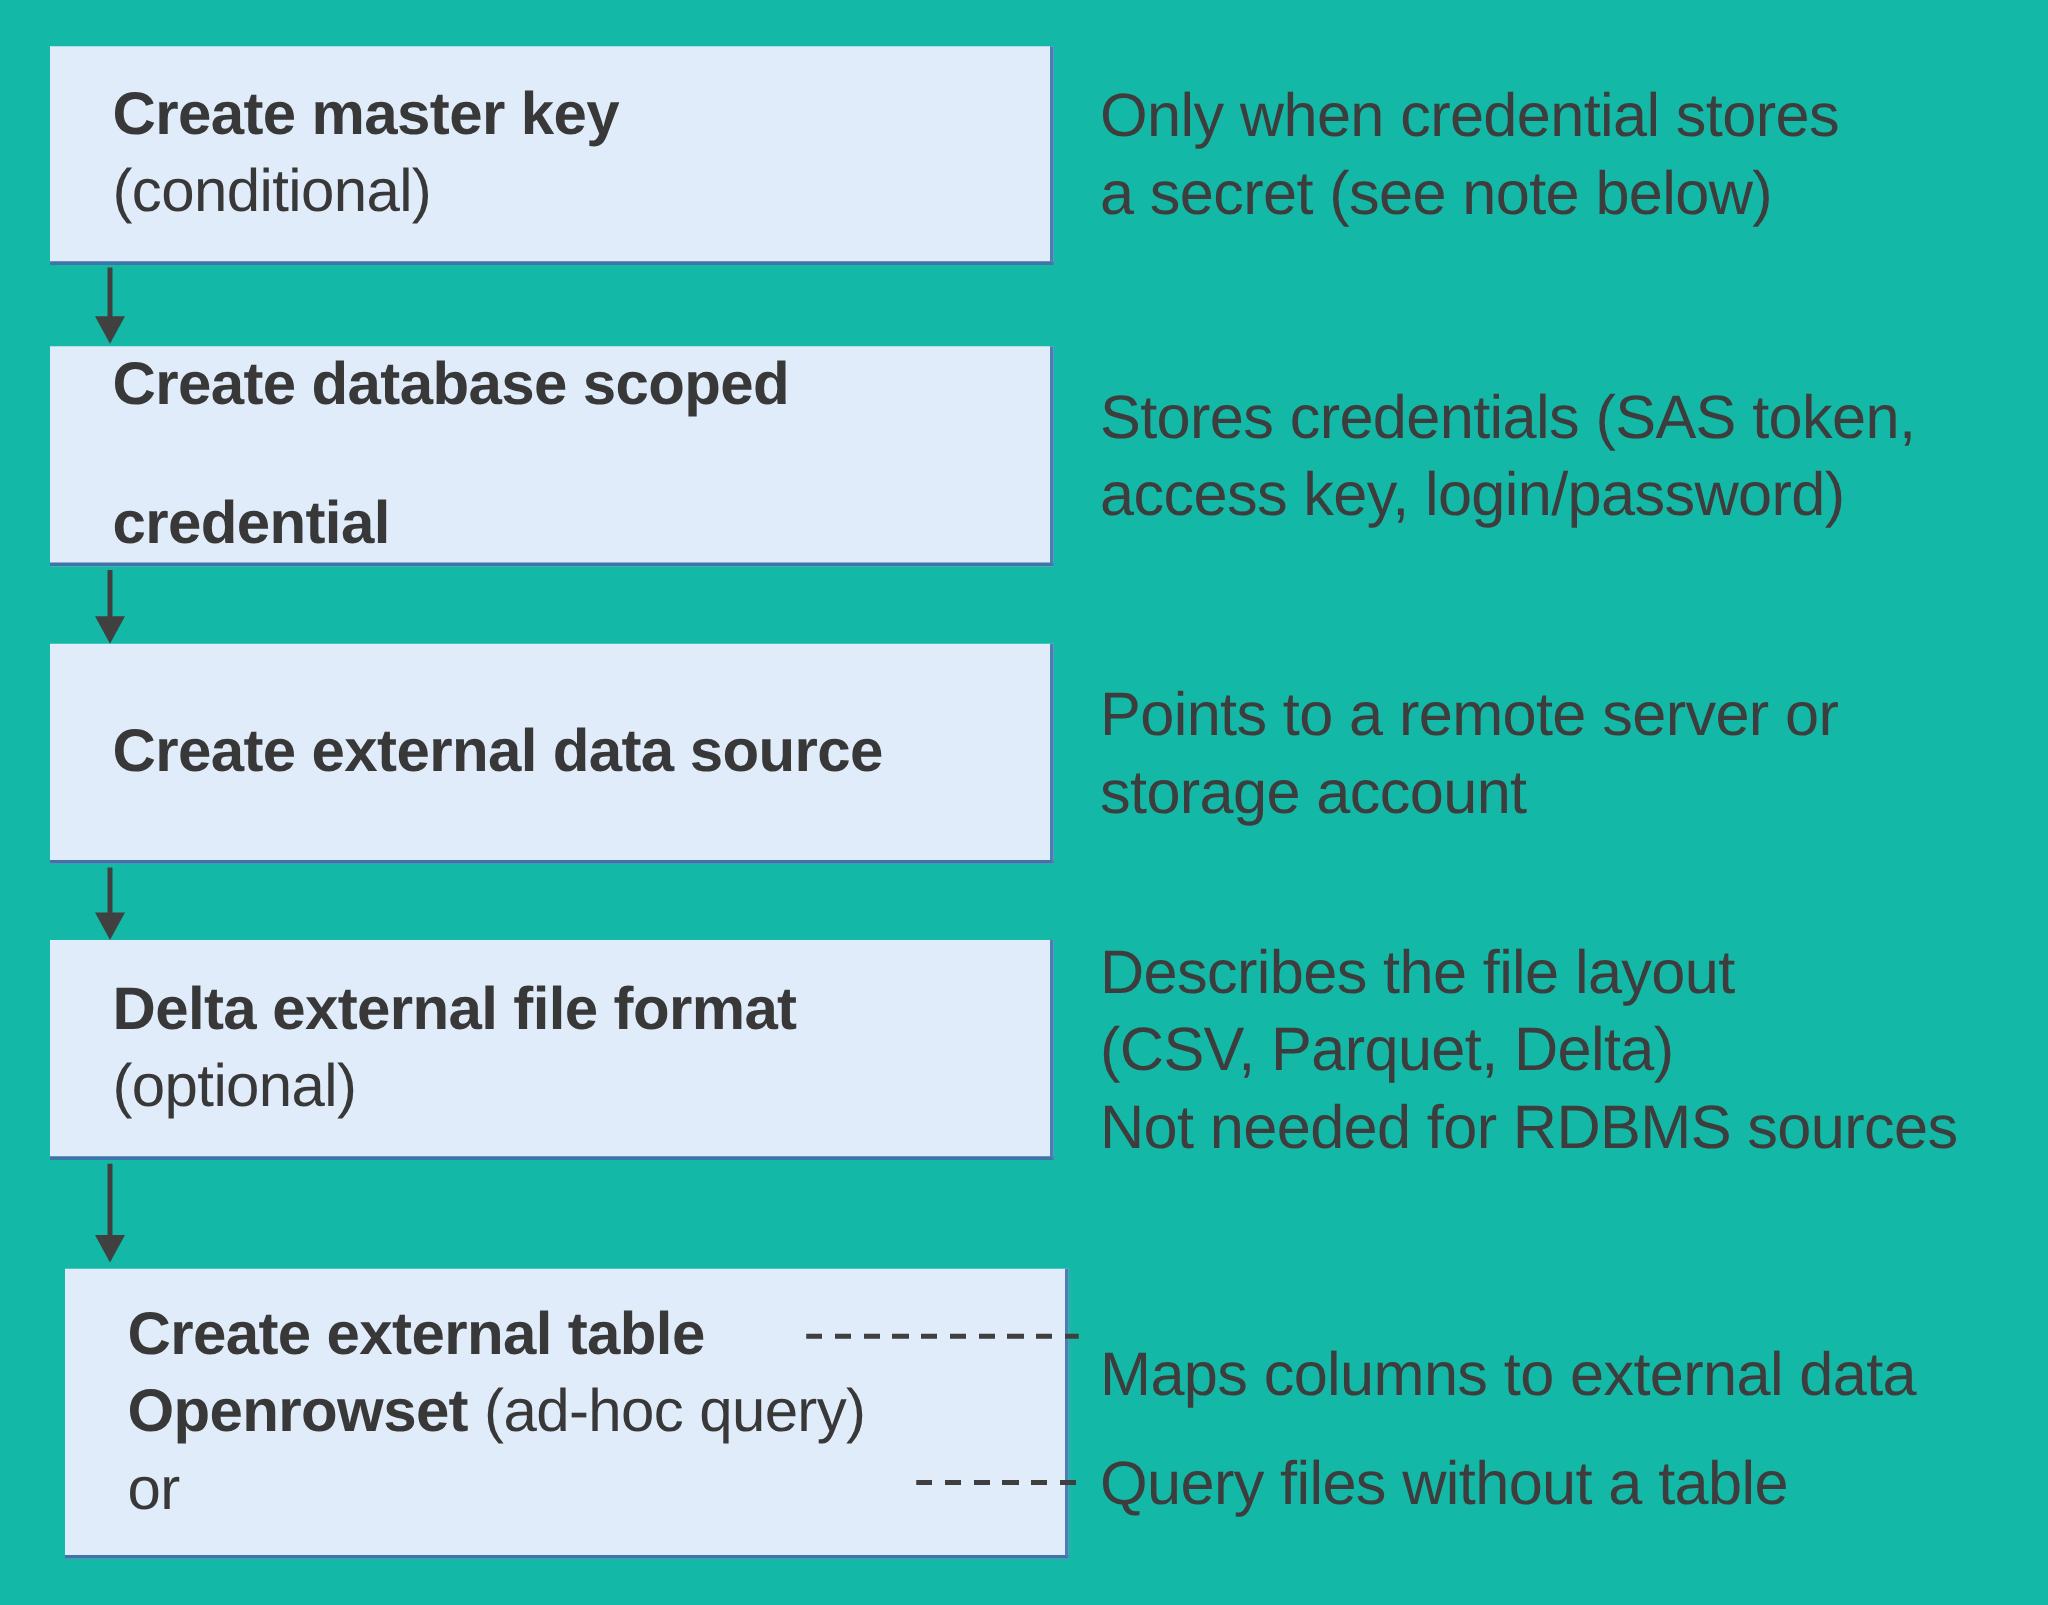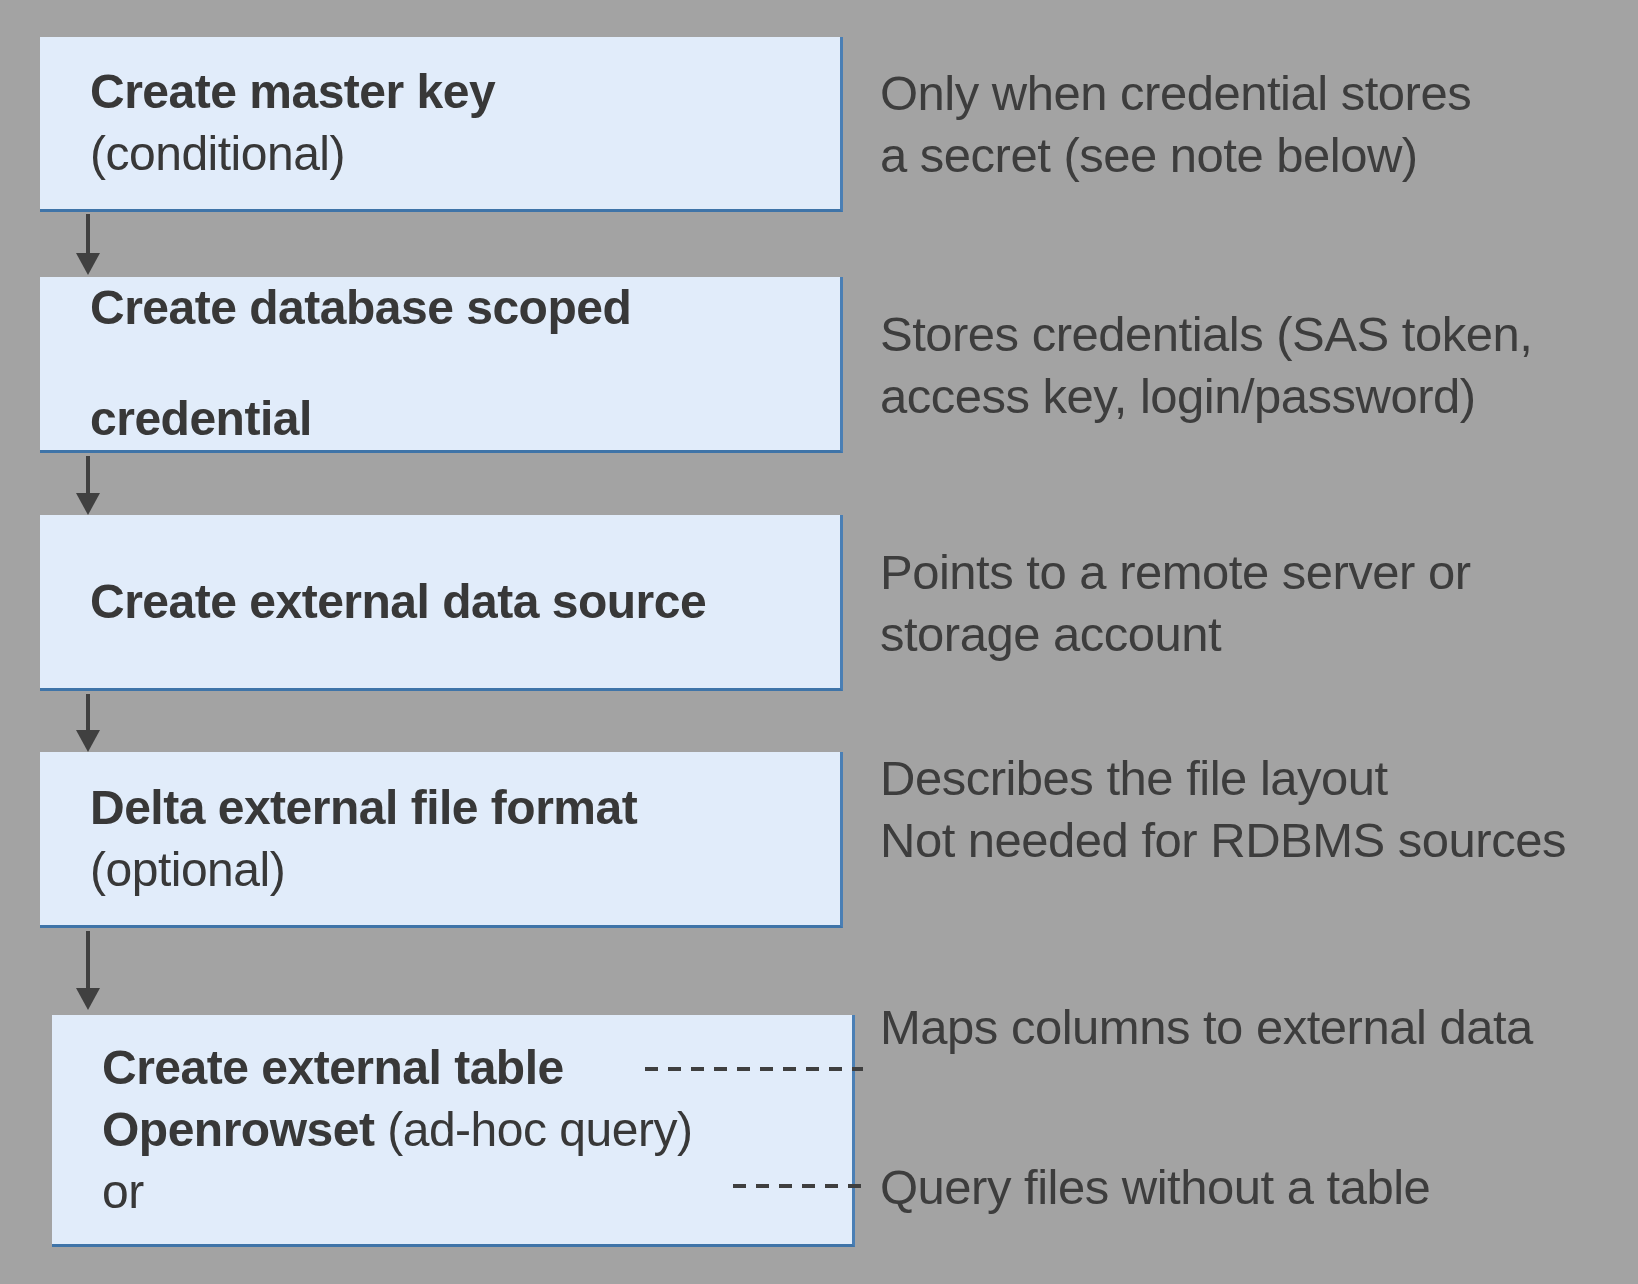--- a/index.html
+++ b/index.html
@@ -1,20 +1,20 @@
 <!DOCTYPE html>
 <html><head>
 <meta charset="utf-8">
 <style>
   html, body { margin: 0; padding: 0; background: #ffffff; }
   .canvas {
     position: relative;
     width: 1638px;
     height: 1284px;
-    background: #a3a3a3;
+    background: #14b8a6;
     font-family: "Liberation Sans", sans-serif;
     overflow: hidden;
   }
   
   .box {
     position: absolute;
     left: 40px;
     width: 803px;
     box-sizing: border-box;
     background: #e1ecfa;
@@ -125,25 +125,26 @@
     <div class="note-line">a secret (see note below)</div>
   </div>
 
   <div class="note" style="top:541px;">
     <div class="note-line">Points to a remote server or</div>
     <div class="note-line">storage account</div>
   </div>
 
   <div class="note" style="top:747px;">
     <div class="note-line">Describes the file layout</div>
+    <div class="note-line">(CSV, Parquet, Delta)</div>
     <div class="note-line">Not needed for RDBMS sources</div>
   </div>
 
   <div class="dash-line" style="top:1067px; left:645px; width:218px;"></div>
-  <div class="note" style="top:996px;">
+  <div class="note" style="top:1069px;">
     <div class="note-line">Maps columns to external data</div>
   </div>
 
   <div class="dash-line" style="top:1184px; left:733px; width:130px;"></div>
   <div class="note" style="top:1156px;">
     <div class="note-line">Query files without a table</div>
   </div>
 
 </div>
 

